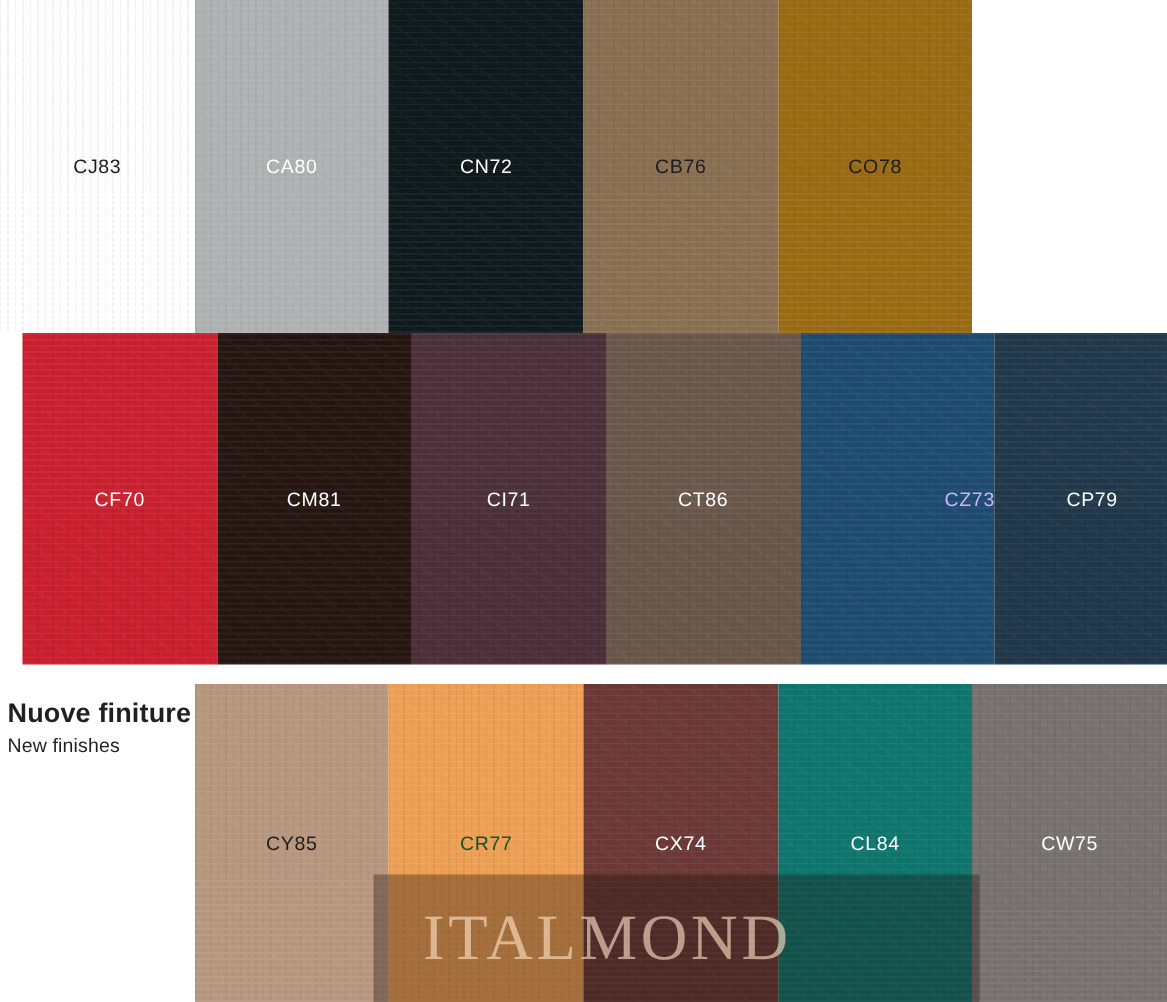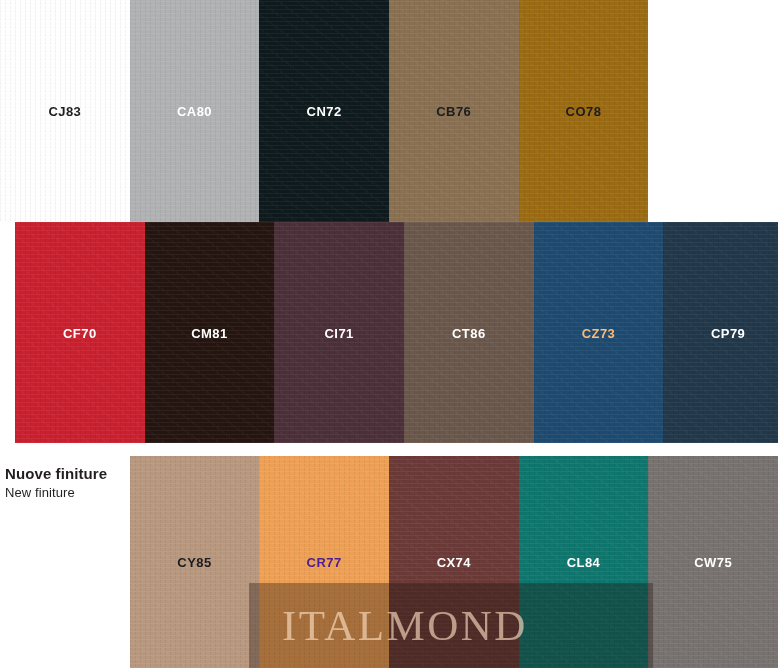--- a/index.html
+++ b/index.html
@@ -55,21 +55,21 @@
   }
 
   .swatch-label {
     position: absolute;
     left: 0;
     right: 0;
     top: 50%;
     transform: translateY(-50%);
     text-align: center;
     font-size: 13px;
-    font-weight: 700;
+    font-weight: 400;
     letter-spacing: .45px;
     z-index: 3;
     user-select: none;
   }
 
   
   .spacer-cell {
     position: relative;
     flex: 0 0 129.67px;
     width: 129.67px;
@@ -80,21 +80,21 @@
   
   #new-finishes-caption {
     position: absolute;
     left: 5px;
     top: 8px;
     line-height: 1.33;
     color: #231f20;
   }
   #new-finishes-caption .caption-it {
     display: block;
-    font-size: 15px;
+    font-size: 18px;
     font-weight: 700;
     letter-spacing: .1px;
     text-align: center;
   }
   #new-finishes-caption .caption-en {
     display: block;
     font-size: 13px;
     font-weight: 400;
     letter-spacing: .1px;
   }
@@ -154,39 +154,39 @@
       <div class="swatch" style="background: rgb(37, 21, 16);">
         <span class="swatch-label" style="color: rgb(255, 255, 255);">CM81</span>
       </div>
       <div class="swatch" style="background: rgb(75, 47, 57);">
         <span class="swatch-label" style="color: rgb(255, 255, 255);">CI71</span>
       </div>
       <div class="swatch" style="background: rgb(106, 87, 76);">
         <span class="swatch-label" style="color: rgb(255, 255, 255);">CT86</span>
       </div>
       <div class="swatch" style="background: rgb(30, 74, 112);">
-        <span class="swatch-label" style="color: #fdba74;">CZ73</span>
+        <span class="swatch-label" style="color: #c4b5fd; text-align: right;">CZ73</span>
       </div>
       <div class="swatch" style="background: rgb(33, 56, 74);">
         <span class="swatch-label" style="color: rgb(255, 255, 255);">CP79</span>
       </div>
     </div>
 
   <div class="swatch-row" id="row-3">
       <div class="spacer-cell">
         <div id="new-finishes-caption">
           <span class="caption-it">Nuove finiture</span>
-          <span class="caption-en">New finiture</span>
+          <span class="caption-en">New finishes</span>
         </div>
       </div>
       <div class="swatch" style="background: rgb(184, 151, 127);">
         <span class="swatch-label" style="color: rgb(29, 29, 31);">CY85</span>
       </div>
       <div class="swatch" style="background: rgb(237, 160, 85);">
-        <span class="swatch-label" style="color: #4c1d95;">CR77</span>
+        <span class="swatch-label" style="color: #14532d;">CR77</span>
       </div>
       <div class="swatch" style="background: rgb(107, 58, 56);">
         <span class="swatch-label" style="color: rgb(255, 255, 255);">CX74</span>
       </div>
       <div class="swatch" style="background: #0f766e;">
         <span class="swatch-label" style="color: rgb(255, 255, 255);">CL84</span>
       </div>
       <div class="swatch" style="background: rgb(119, 114, 111);">
         <span class="swatch-label" style="color: rgb(255, 255, 255);">CW75</span>
       </div>

